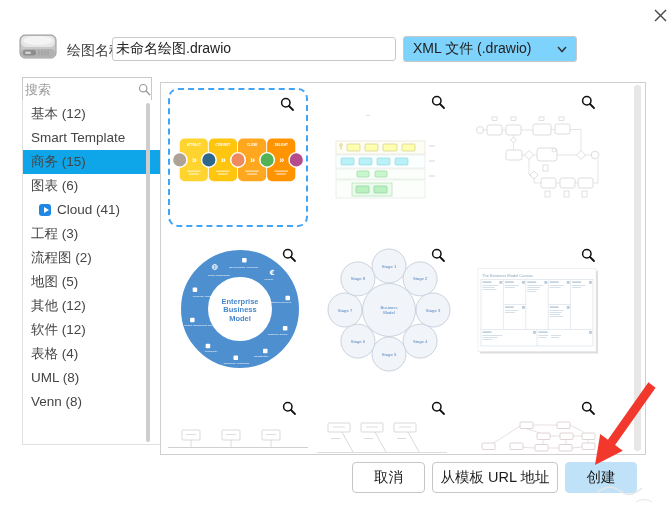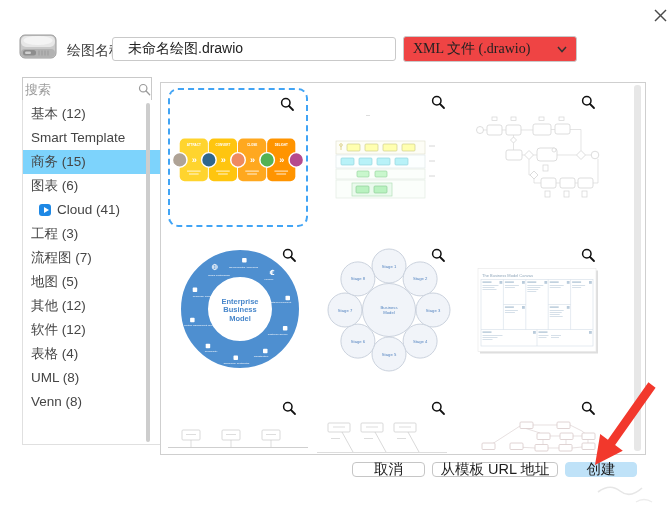--- a/index.html
+++ b/index.html
@@ -2,58 +2,58 @@
 <html><head>
 <meta charset="utf-8">
 <style>
   html,body{margin:0;padding:0;background:#fff;}
   .stage{position:relative;width:672px;height:514px;background:#ffffff;
          font-family:"Liberation Sans",sans-serif;overflow:hidden;color:#2b2b2b;}
   
   .drive-icon{position:absolute;left:19px;top:30px;width:38px;height:31px;}
   .name-label{position:absolute;left:67px;top:42px;font-size:14px;color:#3d3d3d;white-space:nowrap;}
   .name-input{position:absolute;left:112px;top:37px;width:284px;height:24px;border:1px solid #c9c9c9;
-              border-radius:3px;box-sizing:border-box;padding:0 15px;font-size:14px;color:#222;
+              border-radius:3px;box-sizing:border-box;padding:0 3px;font-size:14px;color:#222;
               font-family:"Liberation Sans",sans-serif;outline:none;}
   .file-select{position:absolute;left:403px;top:36px;width:174px;height:26px;border:1px solid #c9c9c9;
-               border-radius:3px;box-sizing:border-box;background:#ef4444;display:flex;align-items:center;
-               justify-content:space-between;padding:0 9px;font-size:14px;color:#222;cursor:pointer;font-family:Liberation Serif, serif;}
+               border-radius:3px;box-sizing:border-box;background:#7dd3fc;display:flex;align-items:center;
+               justify-content:space-between;padding:0 9px;font-size:14px;color:#222;cursor:pointer;}
   .close-btn{position:absolute;left:649px;top:4px;width:22px;height:22px;display:flex;align-items:center;
              justify-content:center;cursor:pointer;}
   
   .search-box{position:absolute;left:22px;top:77px;width:130px;height:24px;border:1px solid #c9c9c9;
               box-sizing:border-box;display:flex;align-items:center;padding:0 0;background:#fff;}
   .search-input{border:none;outline:none;flex:1;min-width:0;font-size:13px;color:#444;
                 font-family:"Liberation Sans",sans-serif;}
   .search-input::placeholder{color:#9a9a9a;}
   .cat-list{position:absolute;left:22px;top:100px;width:154px;height:345px;border:1px solid #e0e0e0;
             border-top:none;box-sizing:border-box;background:#fff;padding-top:2px;overflow:hidden;}
   .cat-item{height:24px;line-height:24px;padding-left:8px;font-size:13.5px;color:#454545;cursor:pointer;
             white-space:nowrap;display:flex;align-items:center;}
-  .cat-item.selected{background:#7dd3fc;}
+  .cat-item.selected{background:#0ea5e9;}
   .cat-item .play-badge{display:inline-block;width:12px;height:12px;border-radius:3px;background:#1e88e5;
             margin:0 6px 0 8px;position:relative;flex:0 0 auto;}
   .cat-item .play-badge:after{content:"";position:absolute;left:4.5px;top:3px;width:0;height:0;
             border-left:5px solid #fff;border-top:3px solid transparent;border-bottom:3px solid transparent;}
   .cat-scroll{position:absolute;left:146px;top:103px;width:4px;height:339px;background:#cdcdcd;
               border-radius:2px;cursor:pointer;}
   
   .tpl-panel{position:absolute;left:160px;top:82px;width:486px;height:373px;border:1px solid #cfcfcf;
              box-sizing:border-box;background:#fff;overflow:hidden;}
   .tpl-scrollbar{position:absolute;right:4px;top:2px;width:7px;height:366px;background:#e7e7e7;
              border-radius:3px;cursor:pointer;}
   .tpl{position:absolute;width:140px;height:139px;box-sizing:border-box;cursor:pointer;}
   .tpl.selected{border:2px dashed #41a4f5;border-radius:10px;}
   .tpl .art{position:absolute;left:0;top:0;width:100%;height:100%;}
   .tpl .mag{position:absolute;right:11px;top:7px;width:15px;height:15px;}
   .p00{left:7px;top:5px;}  .p01{left:156px;top:5px;}  .p02{left:306px;top:5px;}
   .p10{left:7px;top:158px;}.p11{left:156px;top:158px;}.p12{left:306px;top:158px;}
   .p20{left:7px;top:311px;}.p21{left:156px;top:311px;}.p22{left:306px;top:311px;}
   
-  .btn{position:absolute;top:462px;height:15px;border:1px solid #c6c6c6;border-radius:4px;background:#fff;
+  .btn{position:absolute;top:462px;height:31px;border:1px solid #c6c6c6;border-radius:4px;background:#fff;
        font-size:14.5px;color:#1d1d1d;font-family:"Liberation Sans",sans-serif;cursor:pointer;
        display:flex;align-items:center;justify-content:center;box-sizing:border-box;}
   .btn-cancel{left:352px;width:73px;}
   .btn-url{left:432px;width:126px;}
   .btn-create{left:565px;width:72px;background:#bfe2f8;border-color:#bfe2f8;}
   .annot{position:absolute;left:540px;top:370px;width:132px;height:144px;pointer-events:none;z-index:20;}
 </style>
 </head>
 <body>
 
@@ -111,21 +111,21 @@
         <span>图表 (6)</span>
       </div>
     <div class="cat-item">
         <span class="play-badge"></span>
         <span>Cloud (41)</span>
       </div>
     <div class="cat-item">
         <span>工程 (3)</span>
       </div>
     <div class="cat-item">
-        <span>流程图 (7)</span>
+        <span>流程图 (2)</span>
       </div>
     <div class="cat-item">
         <span>地图 (5)</span>
       </div>
     <div class="cat-item">
         <span>其他 (12)</span>
       </div>
     <div class="cat-item">
         <span>软件 (12)</span>
       </div>

